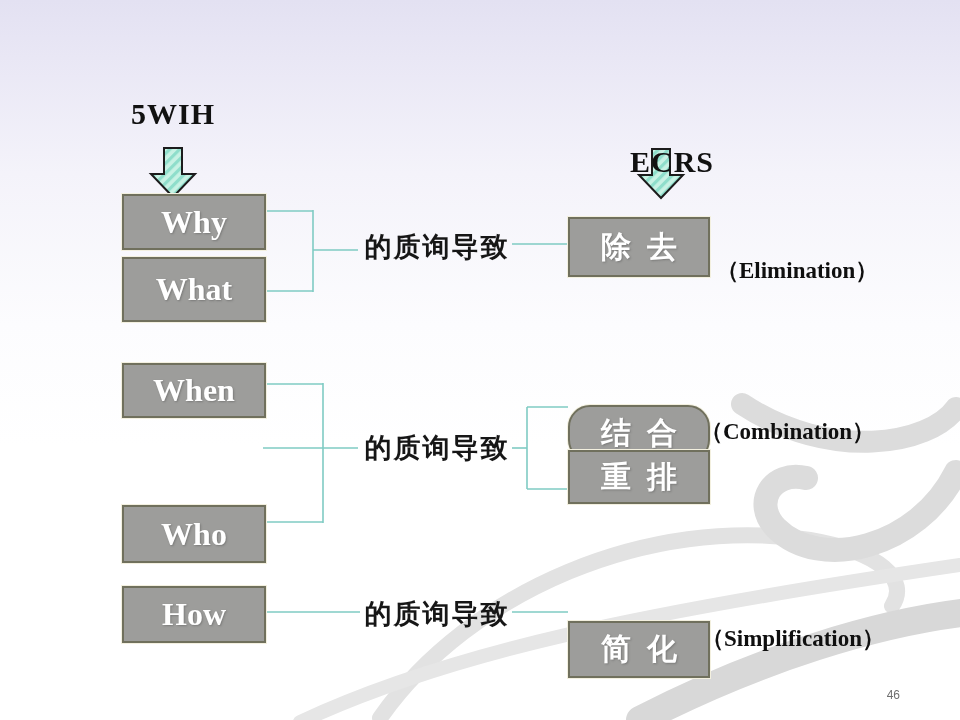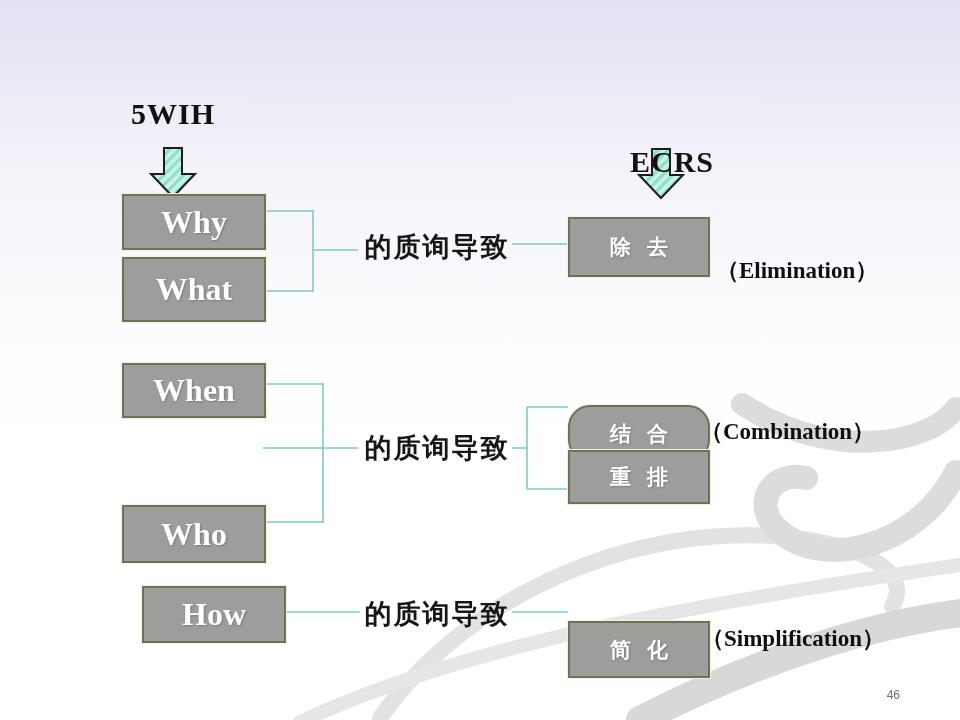--- a/index.html
+++ b/index.html
@@ -13,21 +13,21 @@
     position:absolute; font-size:30px; font-weight:bold; color:#111;
     letter-spacing:1px; white-space:nowrap;
   }
   .qbox, .rbox {
     position:absolute; background:#9d9d9b; border:2px solid #70705d;
     box-shadow:0 0 0 1px #f3f0df;
     display:flex; align-items:center; justify-content:center;
     color:#ffffff; font-weight:bold;
   }
   .qbox { left:122px; width:140px; font-size:32px; }
-  .rbox { left:568px; width:138px; font-size:21px; }
+  .rbox { left:568px; width:138px; font-size:30px; }
   .qbox span, .rbox span { text-shadow:1px 1px 2px rgba(60,60,60,0.35); }
   .rbox span { letter-spacing:16px; margin-right:-16px; }
   .conn-label {
     position:absolute; left:361px; width:152px; text-align:center;
     font-size:27px; line-height:32px; font-weight:600; color:#161616;
     letter-spacing:2px; white-space:nowrap;
   }
   .en-label {
     position:absolute; font-size:23px; line-height:28px; font-weight:bold;
     color:#0f0f0f; white-space:nowrap;margin-top:24px;
@@ -92,21 +92,21 @@
   </div>
   <div class="qbox" style="top:257px; height:61px;">
     <span>What</span>
   </div>
   <div class="qbox" style="top:363px; height:51px;">
     <span>When</span>
   </div>
   <div class="qbox" style="top:505px; height:54px;">
     <span>Who</span>
   </div>
-  <div class="qbox" style="top:586px; height:53px;margin-left:20px;">
+  <div class="qbox" style="top:586px; height:53px;">
     <span>How</span>
   </div>
 
   <div class="conn-label" style="top:231px;">的质询导致</div>
   <div class="conn-label" style="top:432px;">的质询导致</div>
   <div class="conn-label" style="top:598px;">的质询导致</div>
 
   <div class="rbox" style="top:217px; height:56px;">
     <span>除去</span>
   </div>

